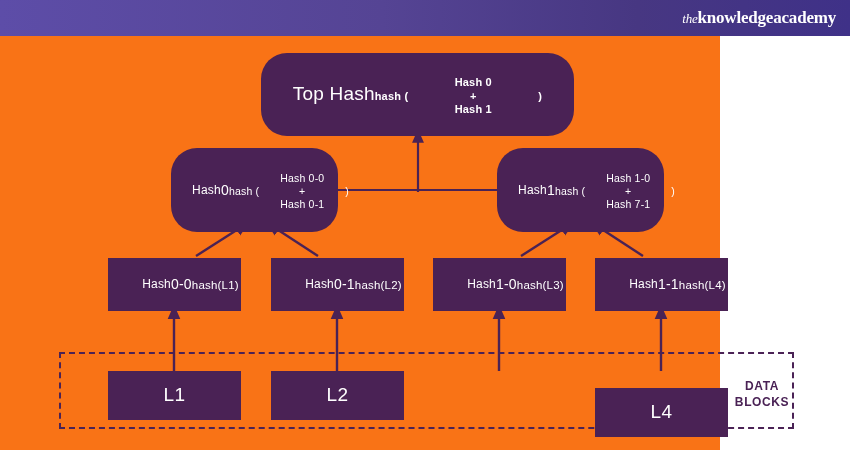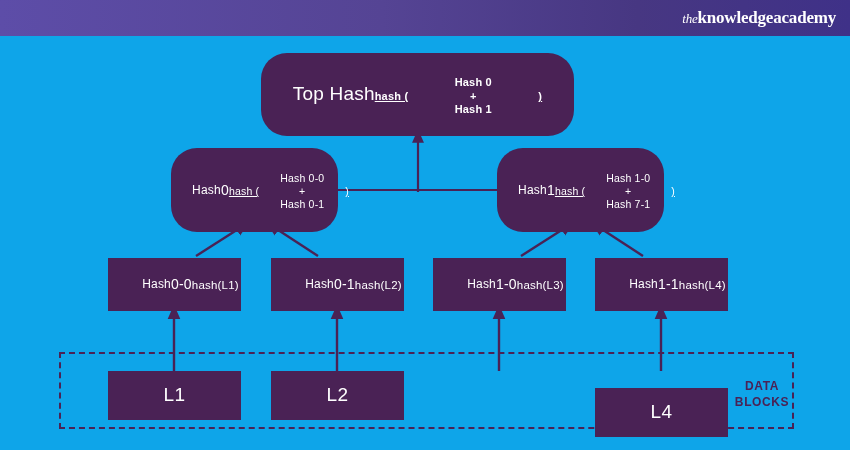--- a/index.html
+++ b/index.html
@@ -2,21 +2,21 @@
 <html><head>
 <meta charset="utf-8">
 <style>
   * { box-sizing: border-box; margin: 0; padding: 0; }
   html, body {
     width: 850px; height: 450px;
     background: #ffffff;
     font-family: "Liberation Sans", sans-serif;
     overflow: hidden;
   }
-  #root { position: relative; width: 850px; height: 450px; background: #0ea5e9; }
+  #root { position: relative; width: 720px; height: 450px; background: #f97316; }
 
   
   .header {
     position: absolute; left: 0; top: 0; width: 850px; height: 36px;
     background: linear-gradient(90deg, #5d4da8 0%, #554494 45%, #473782 75%, #3f3188 100%);
   }
   .logo {
     position: absolute; right: 14px; top: 50%; transform: translateY(-50%);
     color: #ffffff; white-space: nowrap;
     font-family: "Liberation Serif", serif;
@@ -42,21 +42,21 @@
   .node-title-sm { font-size: 12px; font-weight: 400; letter-spacing: .2px; margin-left: 32px; }
   .node-sub { font-size: 14px; font-weight: 400; letter-spacing: .2px; }
   .leaf-formula { font-size: 11.5px; font-weight: 400; margin-top: 3px; letter-spacing: .2px; text-align: center; }
   .block-label { font-size: 19px; font-weight: 400; letter-spacing: .5px; }
 
   
   .formula {
     display: flex; align-items: center; justify-content: center;
     font-weight: 700; letter-spacing: .2px;
   }
-  .formula .fx { white-space: nowrap; text-decoration: underline; }
+  .formula .fx { white-space: nowrap; }
   .formula .stack {
     display: flex; flex-direction: column; align-items: center;
     line-height: 1.25;
   }
   .formula .paren-l { margin-right: 2px; }
   .formula .paren-r { margin-left: 2px; }
 
   .formula-top { font-size: 11px; margin-top: 4px; }
   .formula-top .stack { min-width: 78px; }
   .formula-top .paren-l { margin-right: 26px; }

